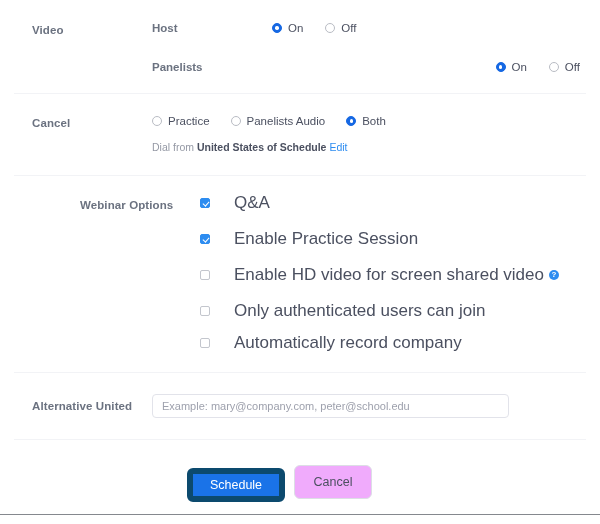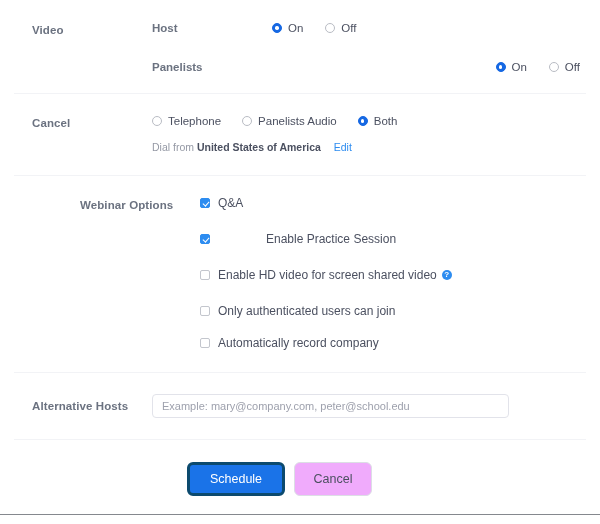--- a/index.html
+++ b/index.html
@@ -142,22 +142,22 @@
     position: absolute;
     left: 3px;
     top: 0.6px;
     width: 2.6px;
     height: 5.2px;
     border: solid #ffffff;
     border-width: 0 1.5px 1.5px 0;
     transform: rotate(42deg);
   }
   .check-label {
-    margin-left: 8px;
-    font-size: 12px;
+    margin-left: 24px;
+    font-size: 17px;
     color: #4b5060;
     line-height: 16px;
     white-space: nowrap;
   }
   .help-icon {
     display: inline-flex;
     align-items: center;
     justify-content: center;
     width: 10px;
     height: 10px;
@@ -179,21 +179,21 @@
     line-height: 14px;
     color: #9599a5;
     white-space: nowrap;
   }
   .dial-country {
     color: #4b5060;
     font-weight: 600;
   }
   .dial-edit {
     color: #2d8cf0;
-    margin-left: 10px;
+    margin-left: 0;
     cursor: pointer;
     text-align: center;
   }
 
   
   .text-input {
     width: 357px;
     height: 24px;
     box-sizing: border-box;
     border: 1px solid #e2e3ea;
@@ -223,22 +223,23 @@
     cursor: pointer;
     box-sizing: border-box;
     height: 34px;
     display: inline-flex;
     align-items: center;
     justify-content: center;
   }
   .btn-primary {
     background: #1a73e8;
     color: #ffffff;
-    border: 3px solid #0c4a6e;
+    border: 6px solid #0c4a6e;
     width: 98px;
+    margin-top: 6px;
   }
   .btn-secondary {
     background: #f0abfc;
     color: #4b5060;
     border: 1px solid #dcdee5;
     width: 78px;
     margin-left: 9px;
   }
 </style>
 </head>
@@ -283,53 +284,53 @@
 
   <div class="divider"></div>
 
   <div class="section" style="padding-top:19px; padding-bottom:21px;">
     <div class="label-col">Cancel</div>
     <div class="field-col">
 
       <div class="radio-group" style="height:16px;">
         <label class="radio-item" style="margin-right:21px;">
           <span class="radio"></span>
-          <span class="radio-label">Telephone</span>
+          <span class="radio-label">Practice</span>
         </label>
         <label class="radio-item" style="margin-right:21px;">
           <span class="radio"></span>
           <span class="radio-label">Panelists Audio</span>
         </label>
         <label class="radio-item">
           <span class="radio checked"></span>
           <span class="radio-label">Both</span>
         </label>
       </div>
 
       <div class="dial-line" style="margin-top:11px;">
         <span>Dial from</span>
-        <span class="dial-country">United States of America</span>
+        <span class="dial-country">United States of Schedule</span>
         <span class="dial-edit">Edit</span>
       </div>
 
     </div>
   </div>
 
   <div class="divider"></div>
 
   <div class="section" style="padding-top:19px; padding-bottom:21px;padding-left:48px;">
     <div class="label-col">Webinar Options</div>
     <div class="field-col">
 
       <label class="check-row">
         <span class="checkbox checked"></span>
         <span class="check-label">Q&amp;A</span>
       </label>
 
-      <label class="check-row" style="margin-top:20px;gap:48px;">
+      <label class="check-row" style="margin-top:20px;">
         <span class="checkbox checked"></span>
         <span class="check-label">Enable Practice Session</span>
       </label>
 
       <label class="check-row" style="margin-top:20px;">
         <span class="checkbox"></span>
         <span class="check-label">Enable HD video for screen shared video</span>
         <span class="help-icon">?</span>
       </label>
 
@@ -342,21 +343,21 @@
         <span class="checkbox"></span>
         <span class="check-label">Automatically record company</span>
       </label>
 
     </div>
   </div>
 
   <div class="divider"></div>
 
   <div class="section" style="padding-top:21px; padding-bottom:21px; align-items:center;">
-    <div class="label-col" style="padding-top:0;">Alternative Hosts</div>
+    <div class="label-col" style="padding-top:0;">Alternative United</div>
     <div class="field-col">
       <input class="text-input" type="text" placeholder="Example: mary@company.com, peter@school.edu" style="">
     </div>
   </div>
 
   <div class="divider"></div>
 
   <div class="button-row" style="padding-top:22px;">
     <button class="btn btn-primary">Schedule</button>
     <button class="btn btn-secondary">Cancel</button>

